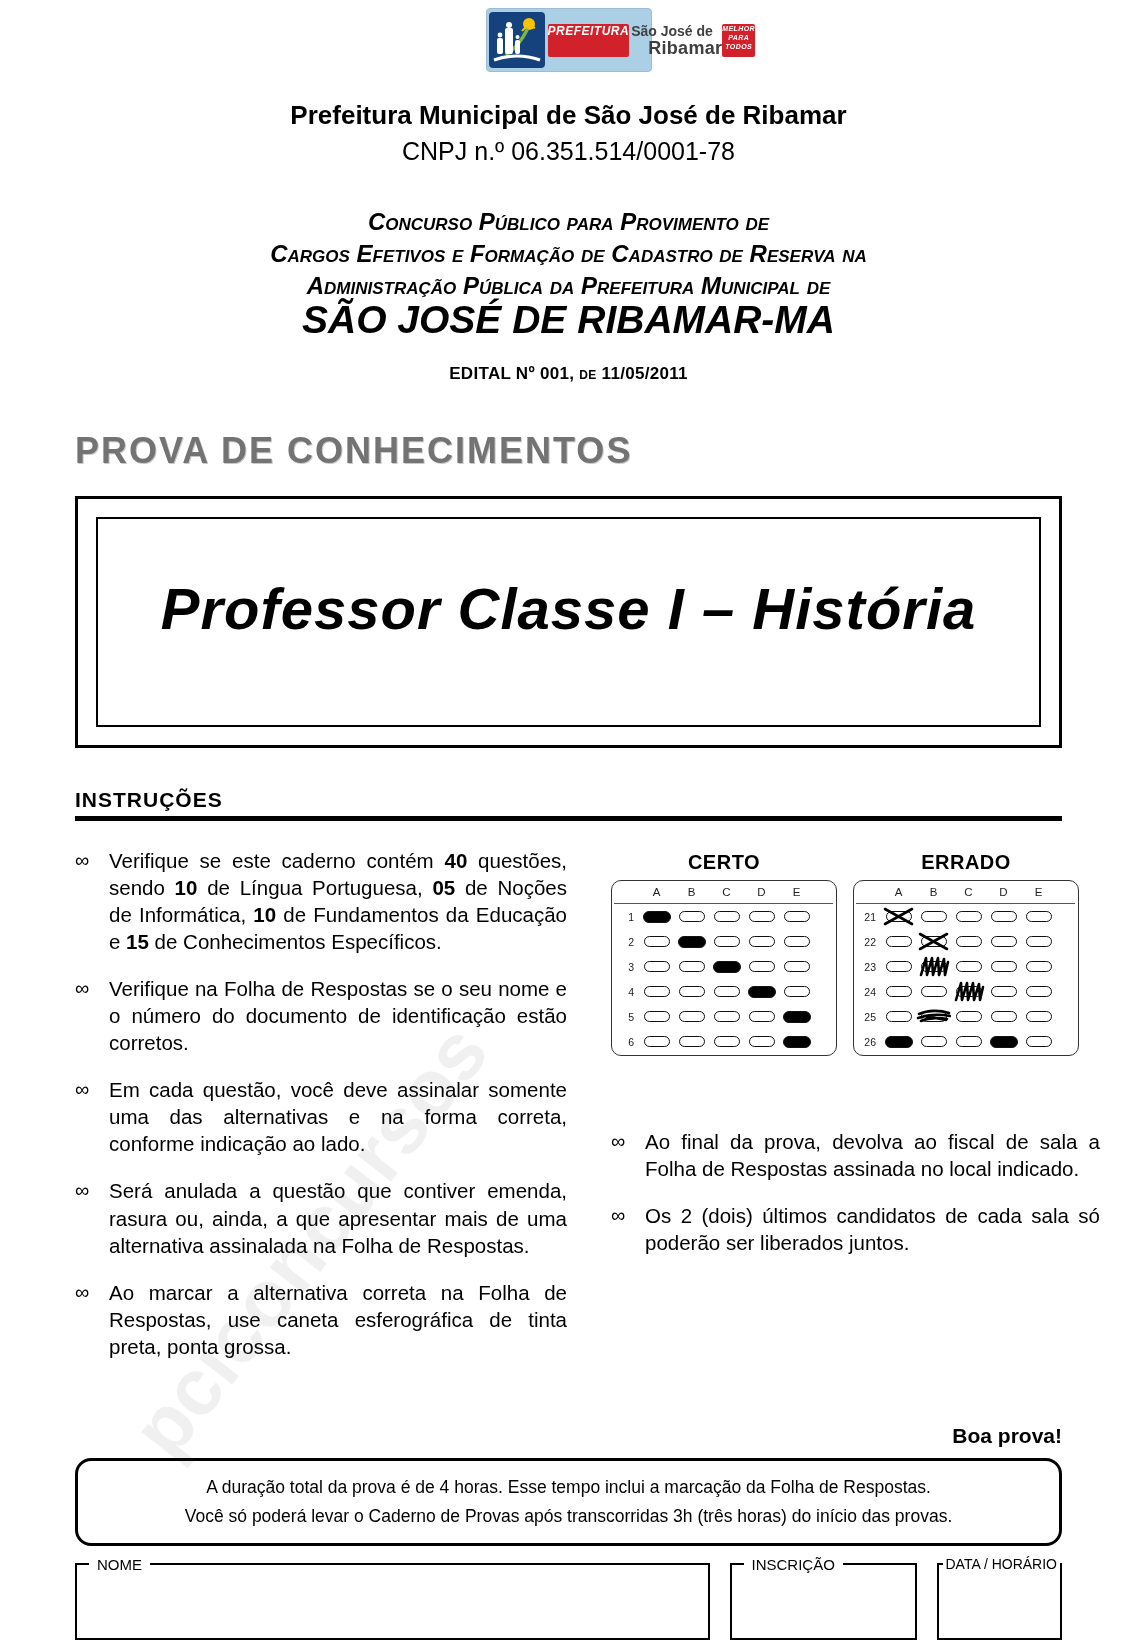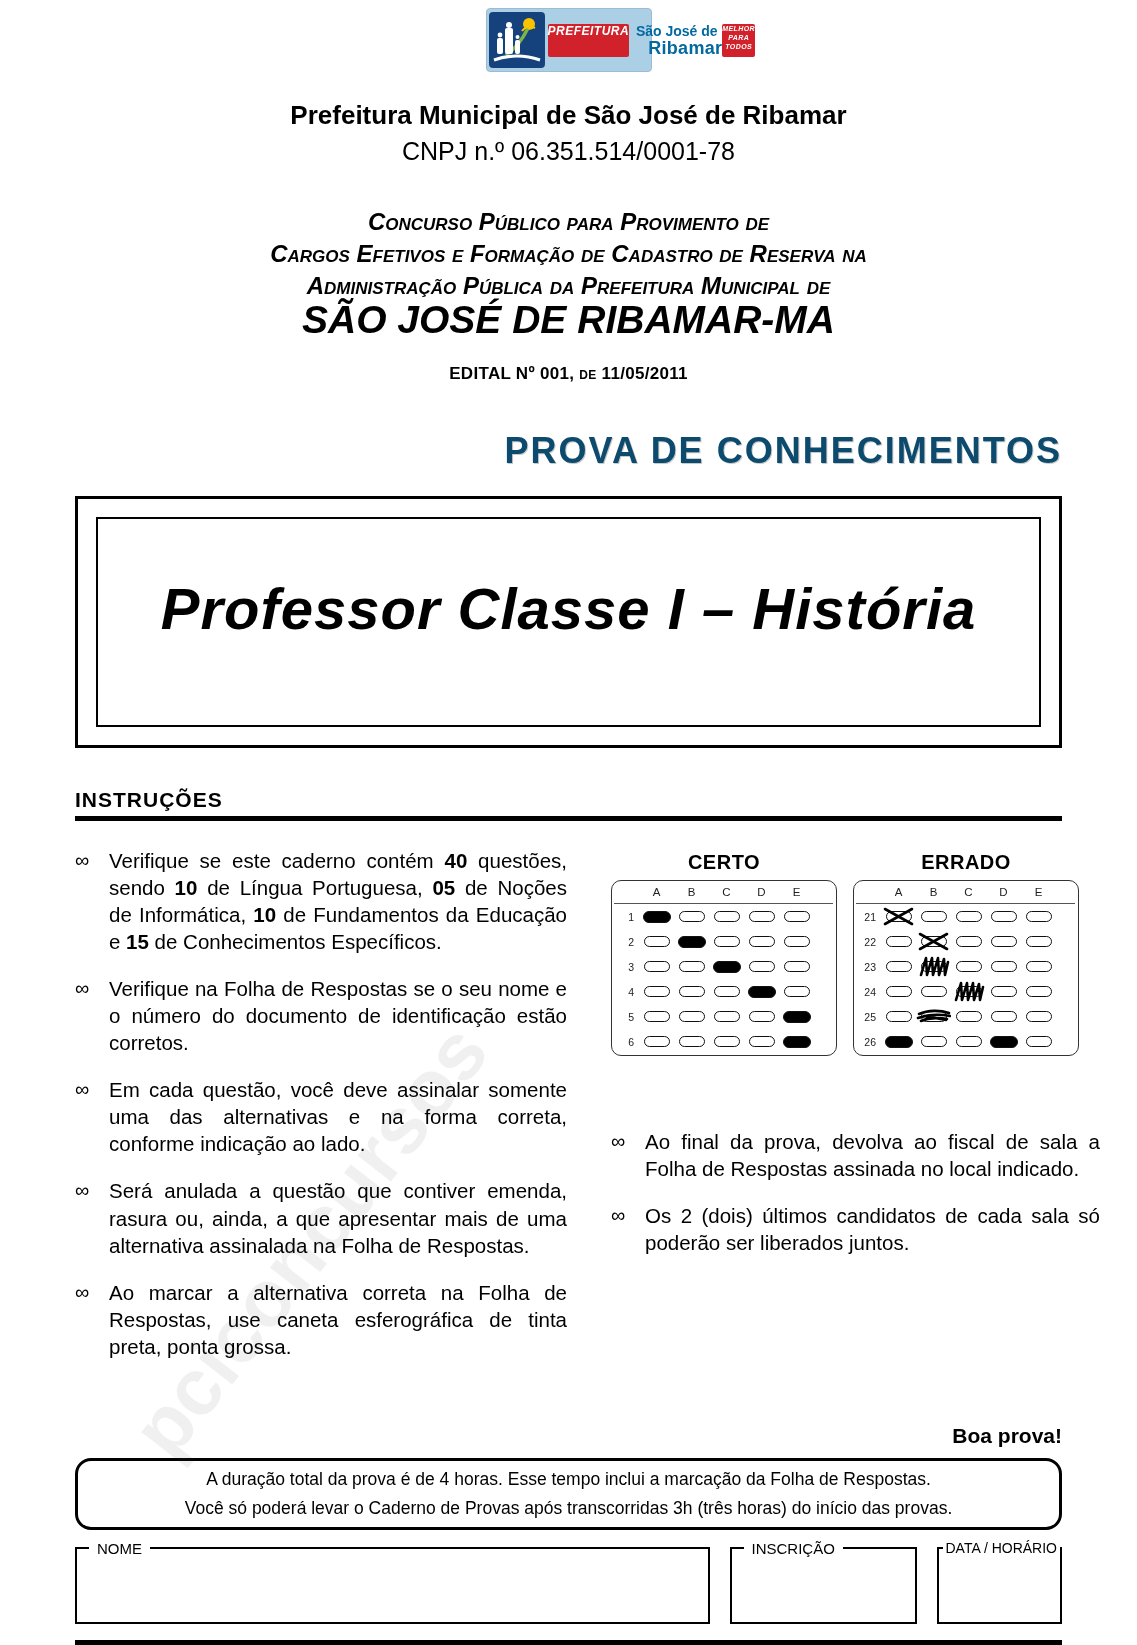--- a/index.html
+++ b/index.html
@@ -25,39 +25,39 @@
     display:flex;align-items:center;padding:2px;box-sizing:border-box;
   }
   .logo-art{
     width:56px;height:56px;background:#15427c;border-radius:4px;flex:0 0 auto;
   }
   .logo-text{flex:1;display:flex;flex-direction:row;align-items:stretch;margin-left:3px;}
   .logo-banner{background:#d1222b;color:#fff;font-weight:bold;font-style:italic;
     text-align:center;border-radius:2px;}
   .logo-banner.top{font-size:12px;line-height:15px;letter-spacing:.5px;}
   .logo-banner.bottom{font-size:7px;line-height:9px;letter-spacing:.4px;}
-  .logo-city{color:#0369a1;font-weight:bold;text-align:center;padding-left:2px;}
+  .logo-city{color:#404040;font-weight:bold;text-align:left;padding-left:2px;}
   .logo-city .l1{font-size:14px;line-height:15px;display:block;}
   .logo-city .l2{font-size:18px;line-height:18px;display:block;letter-spacing:.3px;padding-left:17px;}
 
   
   .org-name{margin-top:28px;text-align:center;font-size:26px;font-weight:bold;}
   .cnpj{margin-top:6px;text-align:center;font-size:25px;}
 
   
   .concurso{margin-top:40px;text-align:center;font-weight:bold;font-style:italic;
     font-variant:small-caps;}
   .concurso .cline{font-size:24px;line-height:32px;}
   .concurso .cline-big{font-size:39px;line-height:36px;font-variant:normal;}
   .edital{margin-top:26px;text-align:center;font-size:17px;font-weight:bold;
     font-variant:small-caps;letter-spacing:.3px;}
 
   .exam-section-title{
-    margin-top:46px;text-align:right;font-size:36px;font-weight:bold;
-    color:#0c4a6e;letter-spacing:2px;text-shadow:1px 1px 0 #c9c9c9;
+    margin-top:46px;text-align:left;font-size:36px;font-weight:bold;
+    color:#737373;letter-spacing:2px;text-shadow:1px 1px 0 #c9c9c9;
   }
 
   
   .title-box-outer{margin-top:24px;border:3px solid #000;}
   .title-box-inner{
     margin:18px;border:2px solid #000;height:178px;
     display:flex;align-items:center;justify-content:center;padding-bottom:28px;box-sizing:content-box;
   }
   .position-title{font-size:58px;font-weight:bold;font-style:italic;letter-spacing:1px;}
 
@@ -88,21 +88,21 @@
   .mark{position:absolute;left:0;top:0;width:100%;height:100%;}
   .mark svg{width:100%;height:100%;display:block;}
   .mark path{stroke:#000;stroke-width:2.6;fill:none;stroke-linecap:round;stroke-linejoin:round;}
 
   .instr-right-list{margin-top:72px;}
 
   
   .boa-prova{margin-top:44px;text-align:right;font-size:21px;font-weight:bold;}
   .duration-box{
     margin-top:10px;border:3px solid #000;border-radius:16px;
-    padding:4px 10px;text-align:center;font-size:17.5px;line-height:1.65;
+    padding:12px 10px;text-align:center;font-size:17.5px;line-height:1.65;
   }
   .fields-row{display:flex;gap:20px;margin-top:10px;}
   .fields-row fieldset{
     border:2px solid #000;border-radius:0;margin:0;padding:0;height:84px;box-sizing:border-box;
   }
   .fields-row legend{font-size:15px;padding:0 8px;margin-left:12px;white-space:nowrap;}
   .f-nome{flex:1;}
   .f-inscricao{width:187px;flex:0 0 auto;}
   .f-data{width:125px;flex:0 0 auto;}
   .f-data legend{margin-left:4px;padding:0 3px;font-size:14px;}

